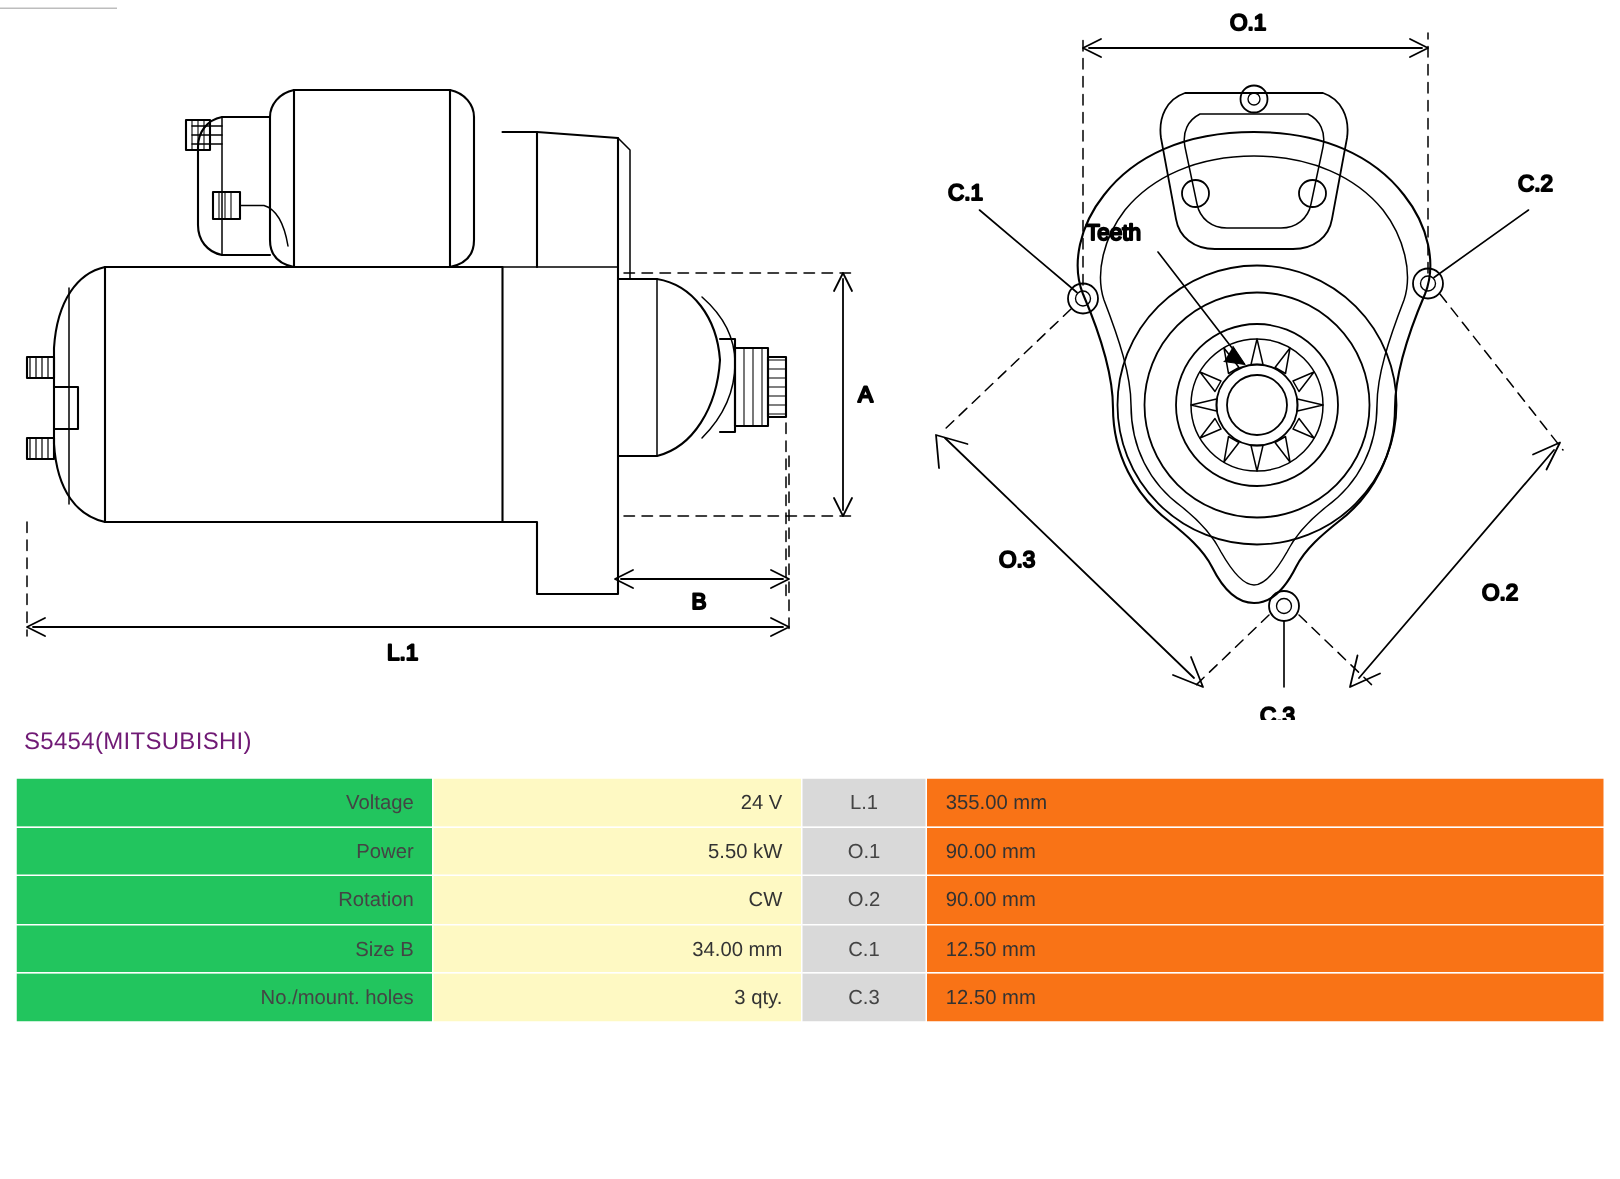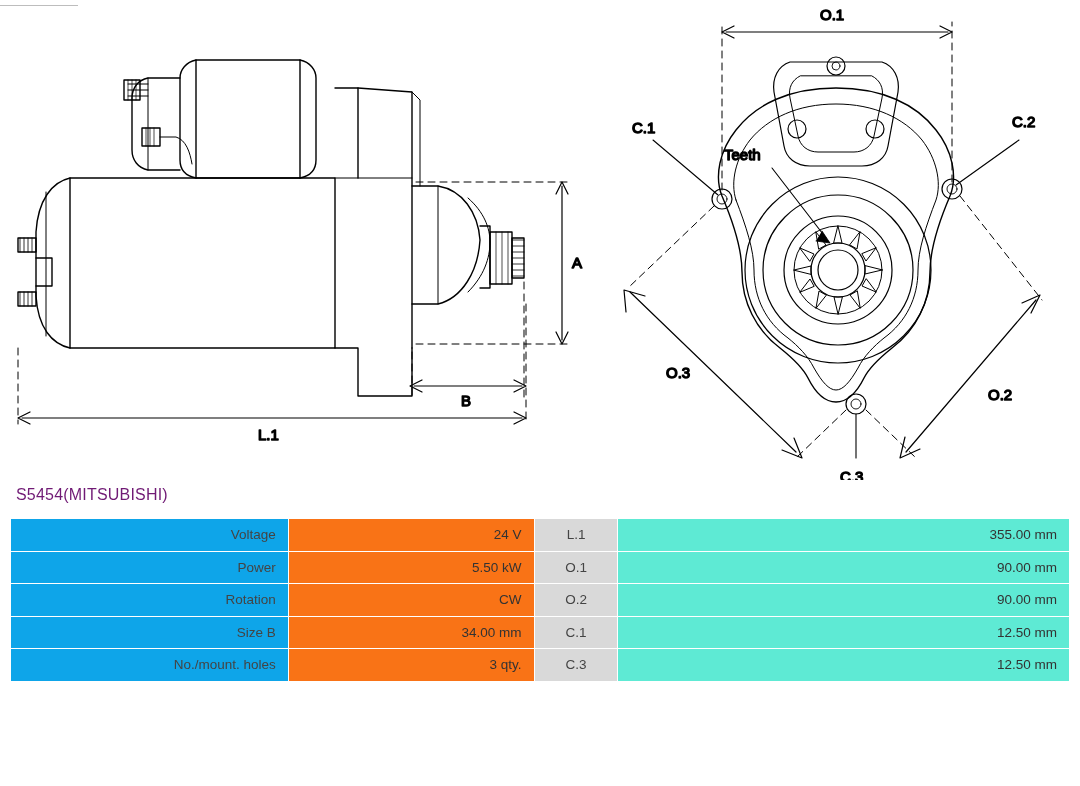--- a/index.html
+++ b/index.html
@@ -35,40 +35,40 @@
     font-size: 13.5px;
     color: #3a3a3a;
   }
   #spec-table td {
     border: 1px solid #ffffff;
     height: 32.5px;
     padding: 0 12px;
     white-space: nowrap;
   }
   .lbl {
-    background: #0ea5e9;
+    background: #22c55e;
     text-align: right;
     width: 278px;
     color: #444;
   }
   .val {
-    background: #f97316;
+    background: #fef9c3;
     text-align: right;
     width: 246px;
     color: #333;
   }
   .lbl2 {
     background: #d9d9d9;
     text-align: center;
     width: 84px;
     color: #444;
   }
   .val2 {
-    background: #5eead4;
-    text-align: right;
+    background: #f97316;
+    text-align: left;
     width: 452px;
     color: #333;
   }
   .empty { background: #d9d9d9; }
   .empty2 { background: #f2f2f2; }
   .dimtext { font-size: 15px; fill: #000; font-family: "Liberation Sans", sans-serif; }
   .topstrip {
     position: absolute; left: 0; top: 0; width: 78px; height: 6px;
     border-bottom: 1px solid #bdbdbd;
     background: #fff;

